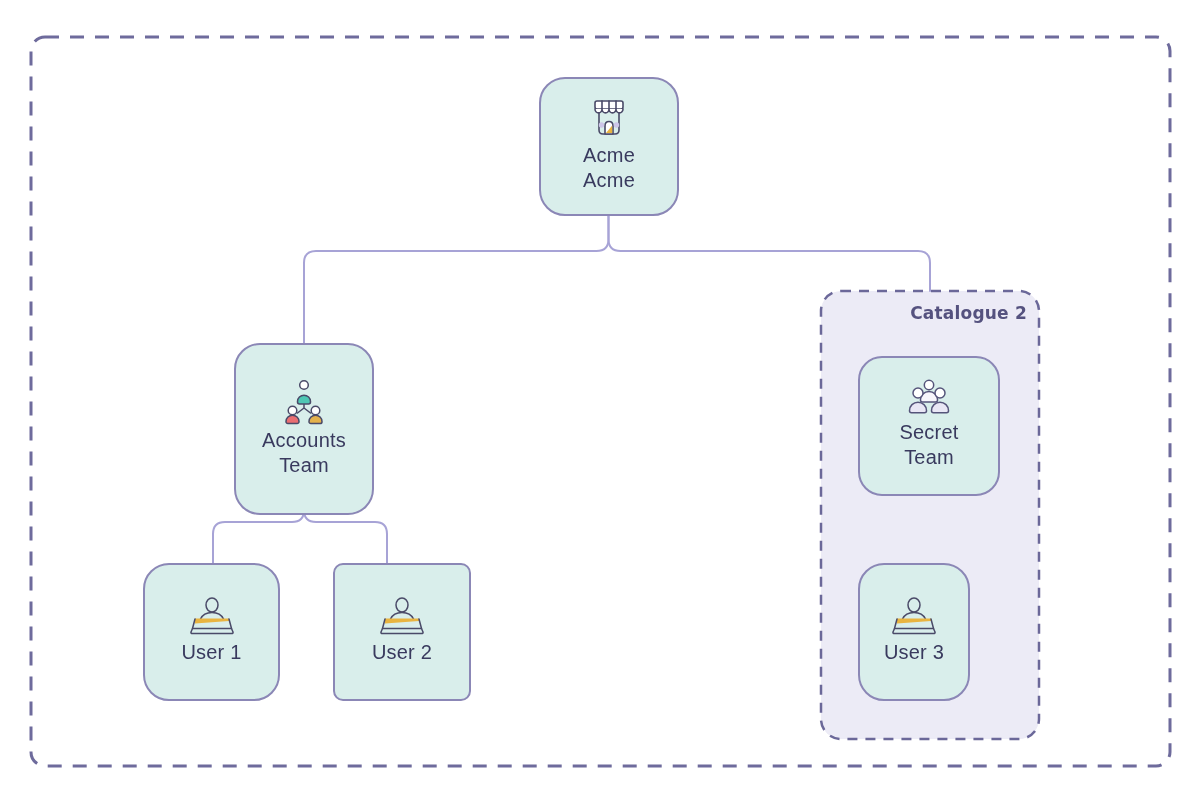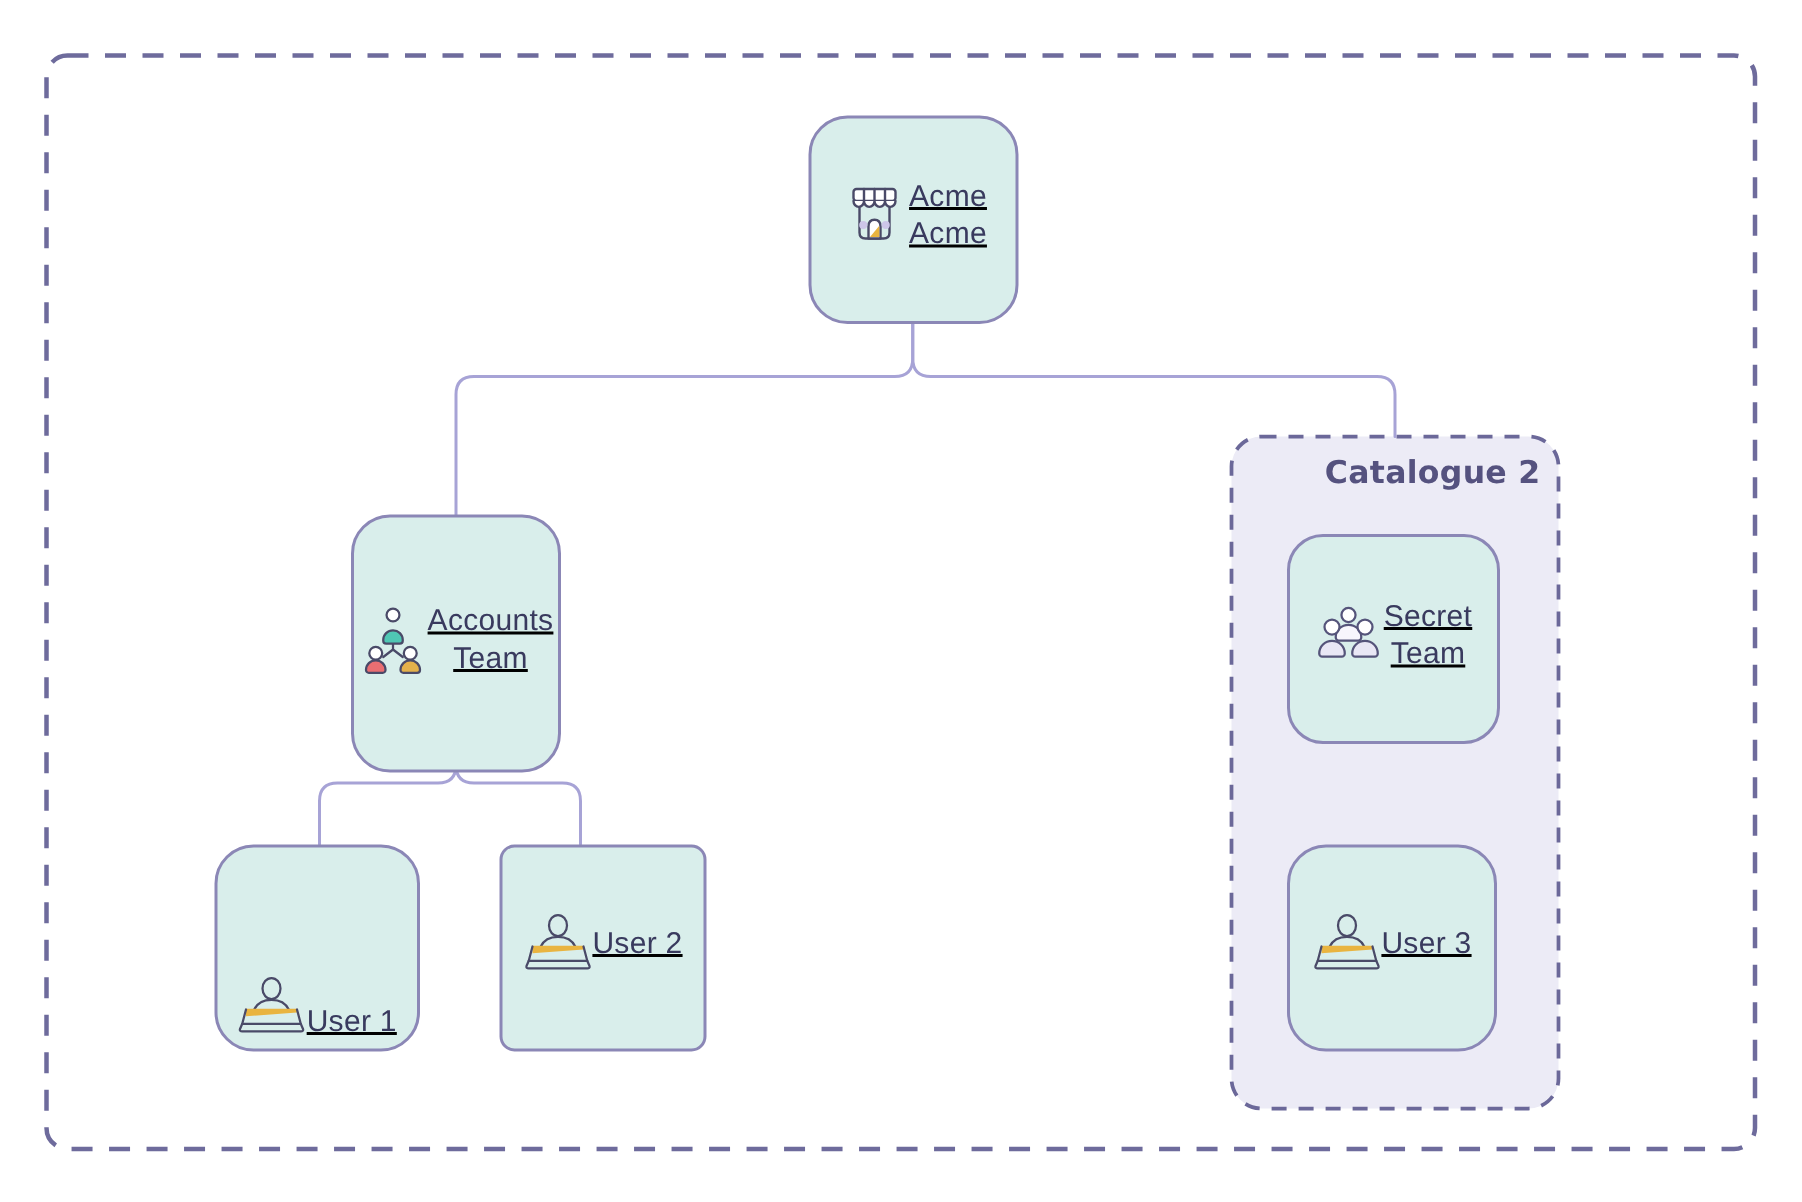--- a/index.html
+++ b/index.html
@@ -13,48 +13,47 @@
   #overlay{position:absolute;left:0;top:0;width:1201px;height:801px;pointer-events:none;}
   .cat-label{
     position:absolute;
     color:#55527f;
     font-family:"DejaVu Sans", sans-serif;
     font-weight:bold;
     letter-spacing:0.2px;
     white-space:nowrap;
   }
   #catalogue1-label{top:54px;right:53px;font-size:25px;}
-  #catalogue2-label{top:303px;right:174px;font-size:21px;}
+  #catalogue2-label{top:303px;right:174px;font-size:17px;}
   .node{
     position:absolute;
     box-sizing:border-box;
     background:#d9eeeb;
     border:2px solid #8b87b6;
     border-radius:26px;
     display:flex;
-    flex-direction:row;
+    flex-direction:column;
     align-items:center;
     justify-content:center;
     padding-bottom:5px;
-    text-decoration:underline;
   }
   .node .icon{flex:0 0 auto;margin-bottom:3px;}
   .node-label{
     text-align:center;
     color:#393a5e;
     font-size:20px;
     line-height:25px;
     letter-spacing:0.2px;
   }
   #node-acme-bank    {left:539px;top:77px; width:140px;height:139px;}
   #node-accounts-team{left:234px;top:343px;width:140px;height:172px;}
-  #node-user1        {left:143px;top:563px;width:137px;height:138px;align-items:flex-end;}
+  #node-user1        {left:143px;top:563px;width:137px;height:138px;}
   #node-user2        {left:333px;top:563px;width:138px;height:138px;border-radius:10px;}
   #node-secret-team  {left:858px;top:356px;width:142px;height:140px;border-radius:24px;}
-  #node-user3        {left:858px;top:563px;width:140px;height:138px;}
+  #node-user3        {left:858px;top:563px;width:112px;height:138px;}
 </style>
 </head>
 <body>
 
 <div id="canvas">
 
   <svg id="overlay" viewBox="0 0 1201 801" xmlns="http://www.w3.org/2000/svg">
 
     <rect x="31" y="37" width="1139" height="729" rx="14" fill="none" stroke="#6e6b9c" stroke-width="3" stroke-dasharray="14 11"></rect>
 

